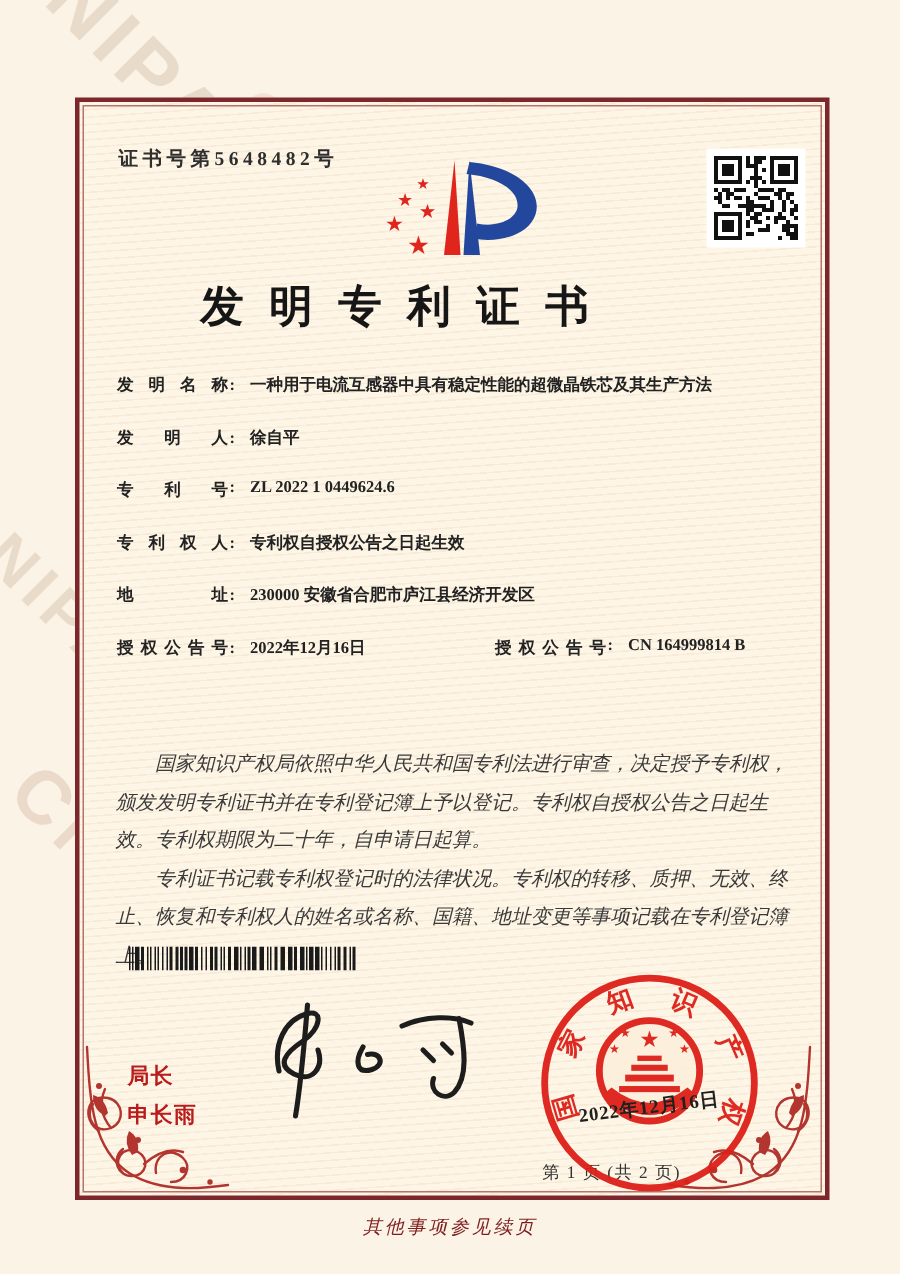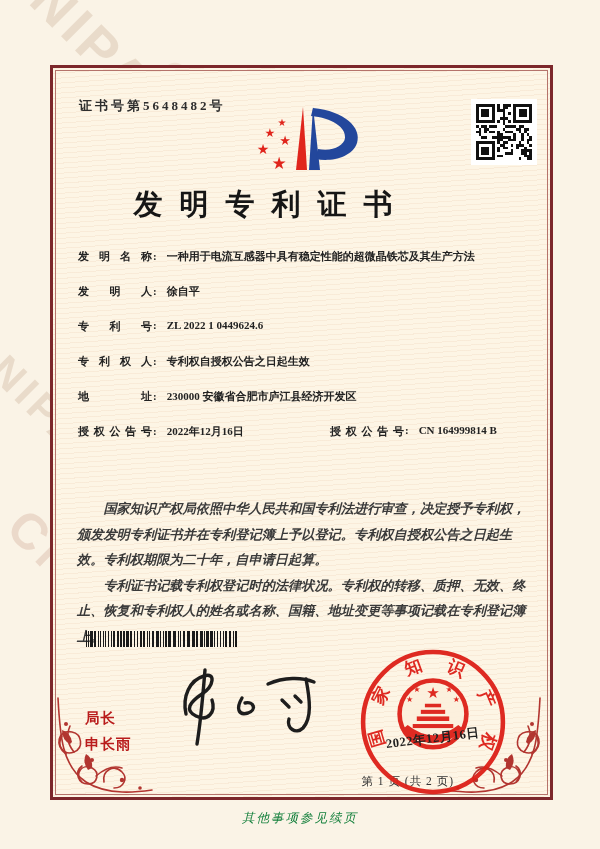--- a/index.html
+++ b/index.html
@@ -21,30 +21,30 @@
   .logo{position:absolute;left:233px;top:101px;width:135px;height:76px;z-index:3;}
   .qr{position:absolute;left:471px;top:99px;width:66px;height:66px;background:#ffffff;padding:5px;box-sizing:border-box;z-index:3;}
   .title{position:absolute;left:50px;width:426px;top:185px;text-align:center;font-size:29px;font-weight:700;
          letter-spacing:17px;text-indent:17px;color:#161616;z-index:3;}
   .fields{position:absolute;left:78px;top:249px;width:447px;z-index:3;}
   .frow{position:relative;height:20px;margin-bottom:15px;font-size:11px;font-weight:700;color:#222;white-space:nowrap;}
   .flabel{display:inline-block;width:74px;text-align:justify;text-align-last:justify;vertical-align:top;}
   .fcolon{margin:0 10px 0 1px;}
   .grant-extra{position:absolute;left:252px;top:0;}
   .paras{position:absolute;left:77px;top:496px;width:450px;z-index:3;font-size:13.2px;line-height:25.5px;
-         color:#3a3a3a;font-style:italic;font-weight:700;}
+         color:#3a3a3a;font-style:italic;font-weight:400;}
   .paras p{margin:0;text-indent:2em;}
   .barcode{position:absolute;left:86px;top:631px;z-index:3;}
   .signer{position:absolute;left:85px;top:681px;z-index:3;font-size:14.5px;font-weight:700;line-height:26px;
           color:#b91c1c;letter-spacing:1px;margin-top:24px;}
   .signature{position:absolute;left:156px;top:652px;z-index:4;}
   .seal{position:absolute;left:356px;top:645px;z-index:4;opacity:0.95;}
   .page-info{position:absolute;left:50px;width:404px;top:774px;text-align:right;font-size:11.5px;color:#333;
              z-index:3;letter-spacing:1px;}
-  .footer-note{position:absolute;left:0;width:600px;top:810px;text-align:center;font-size:12.5px;color:#15803d;
+  .footer-note{position:absolute;left:0;width:600px;top:810px;text-align:center;font-size:12.5px;color:#7f1d1d;
                z-index:3;letter-spacing:2px;font-style:italic;}
   .flourish{position:absolute;z-index:3;}
   .flourish.bl{left:52px;top:696px;width:105px;height:100px;}
   .flourish.br{left:441px;top:696px;width:105px;height:100px;transform:scaleX(-1);}
 </style>
 </head>
 <body>
 
 <div class="page">
 

